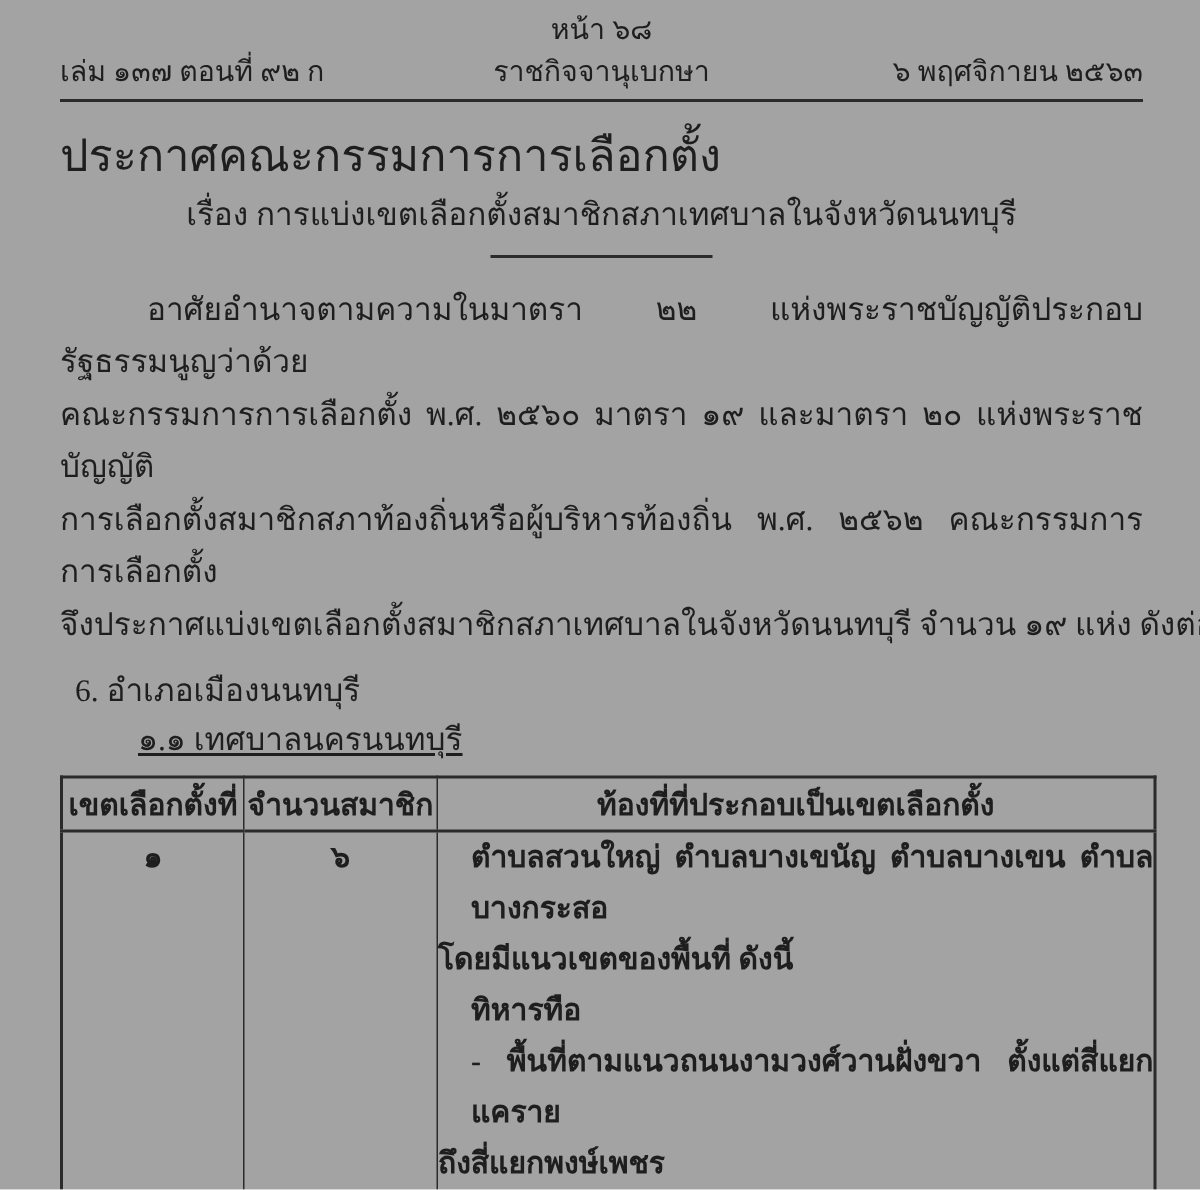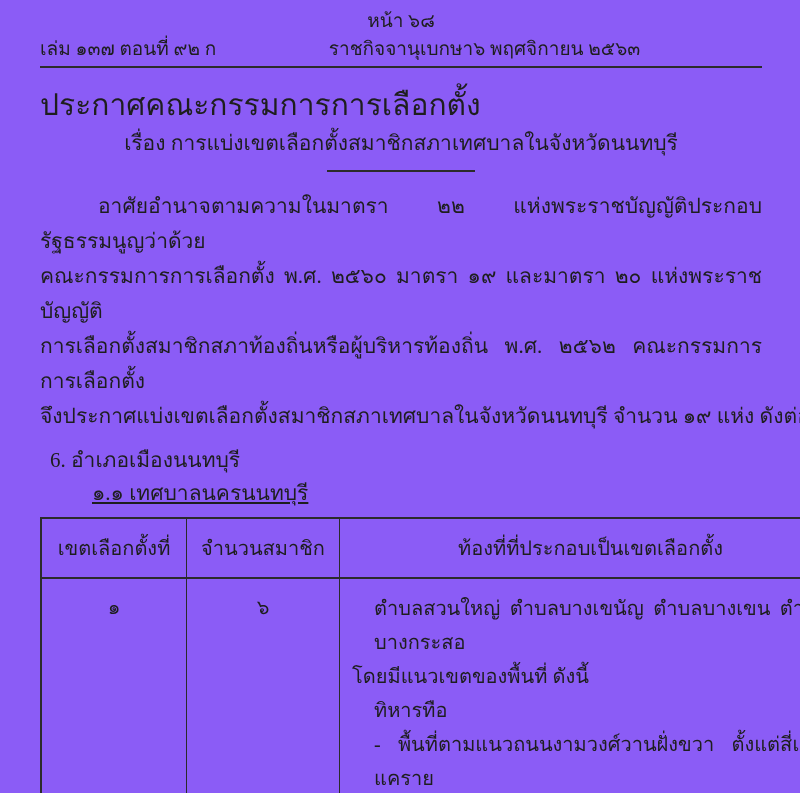--- a/index.html
+++ b/index.html
@@ -4,21 +4,21 @@
 <style>
   html, body {
     margin: 0;
     padding: 0;
     background: #ffffff;
   }
   .page {
     position: relative;
     width: 800px;
     height: 793px;
-    background: #8b5cf6;
+    background: #a3a3a3;
     overflow: hidden;
     font-family: "Liberation Serif", "DejaVu Serif", serif;
     color: #1e1e1e;
     box-sizing: border-box;
     padding: 8px 38px 0 40px;
   }
   
   .page-num {
     text-align: center;
     font-size: 19px;
@@ -27,21 +27,21 @@
   .masthead {
     display: grid;
     grid-template-columns: 1fr auto 1fr;
     align-items: baseline;
     font-size: 19px;
     line-height: 26px;
     margin-top: 2px;
   }
   .masthead .left  { text-align: left;  }
   .masthead .mid   { text-align: center; }
-  .masthead .right { }
+  .masthead .right { text-align: right; }
   .header-rule {
     border: 0;
     border-top: 2px solid #2b2b2b;
     margin: 4px 0 0 0;
   }
   
   .ann-title {
     margin-top: 20px;
     text-align: left;
     font-size: 30px;
@@ -86,22 +86,22 @@
   }
   
   .zoning-table {
     margin-top: 7px;
     border-collapse: collapse;
     table-layout: fixed;
     width: 725px;
   }
   .zoning-table th, .zoning-table td {
     border: 1.5px solid #2b2b2b;
-    padding: 12px;
-    font-weight: normal;
+    padding: 0;
+    font-weight: bold;
   }
   .zoning-table { border: 2px solid #2b2b2b; }
   .zoning-table thead th {
     height: 34px;
     text-align: center;
     vertical-align: middle;
     font-size: 20px;
     border-bottom-width: 2px;
   }
   .col-zone    { width: 120px; }

